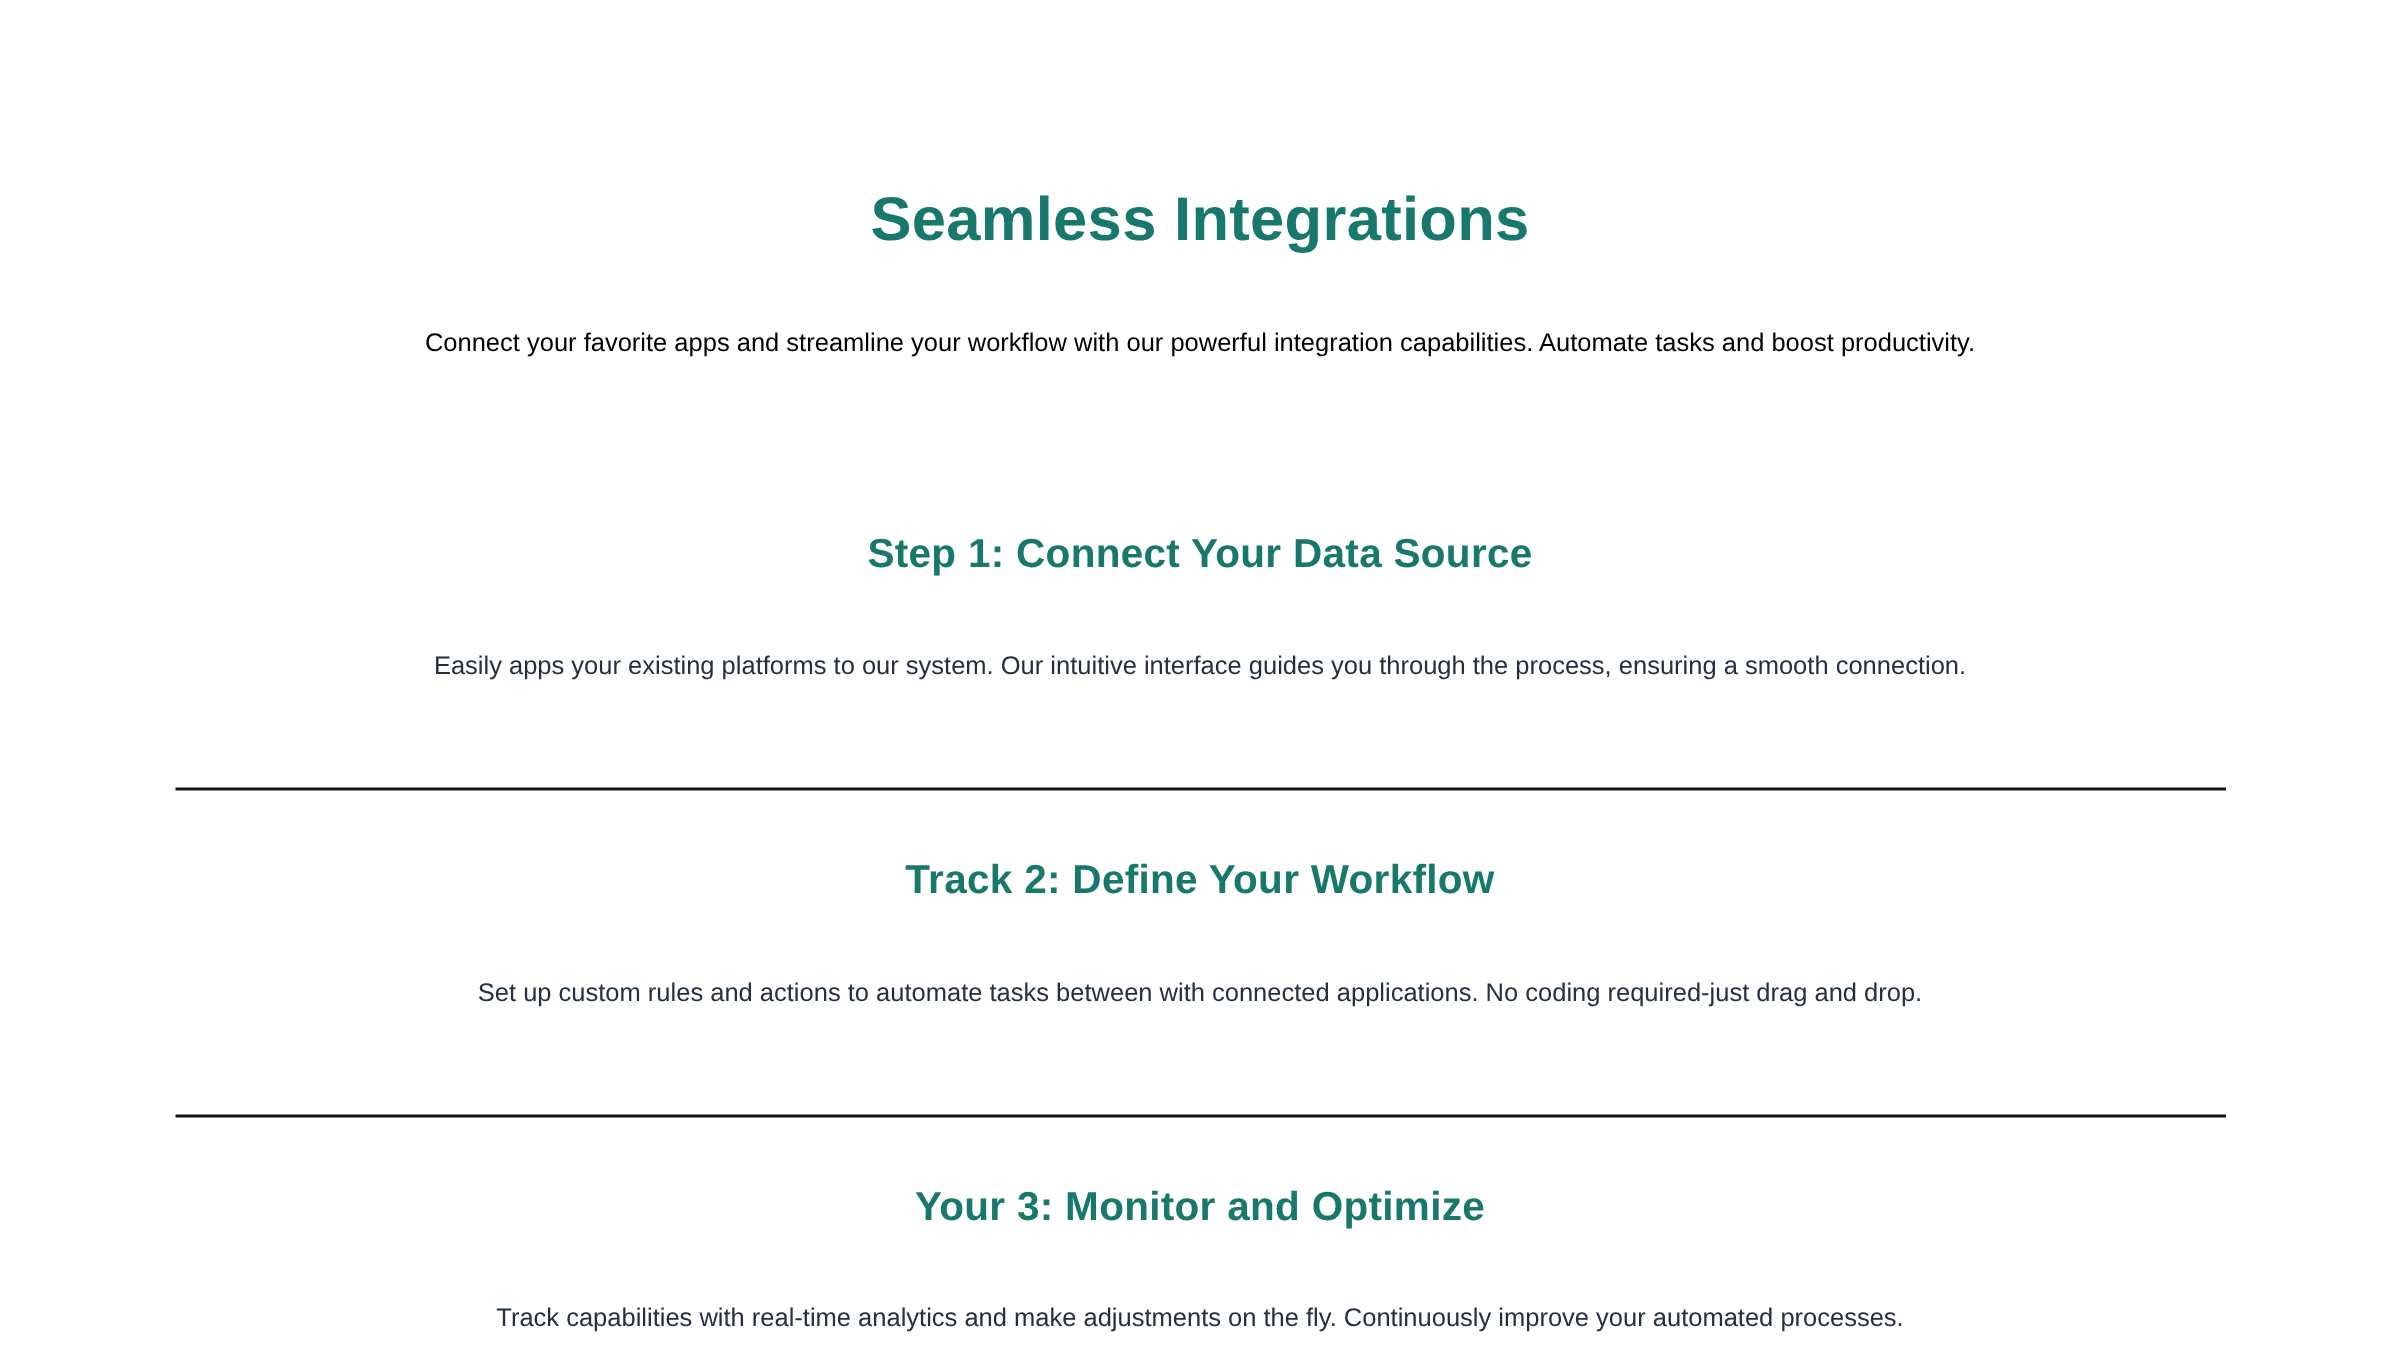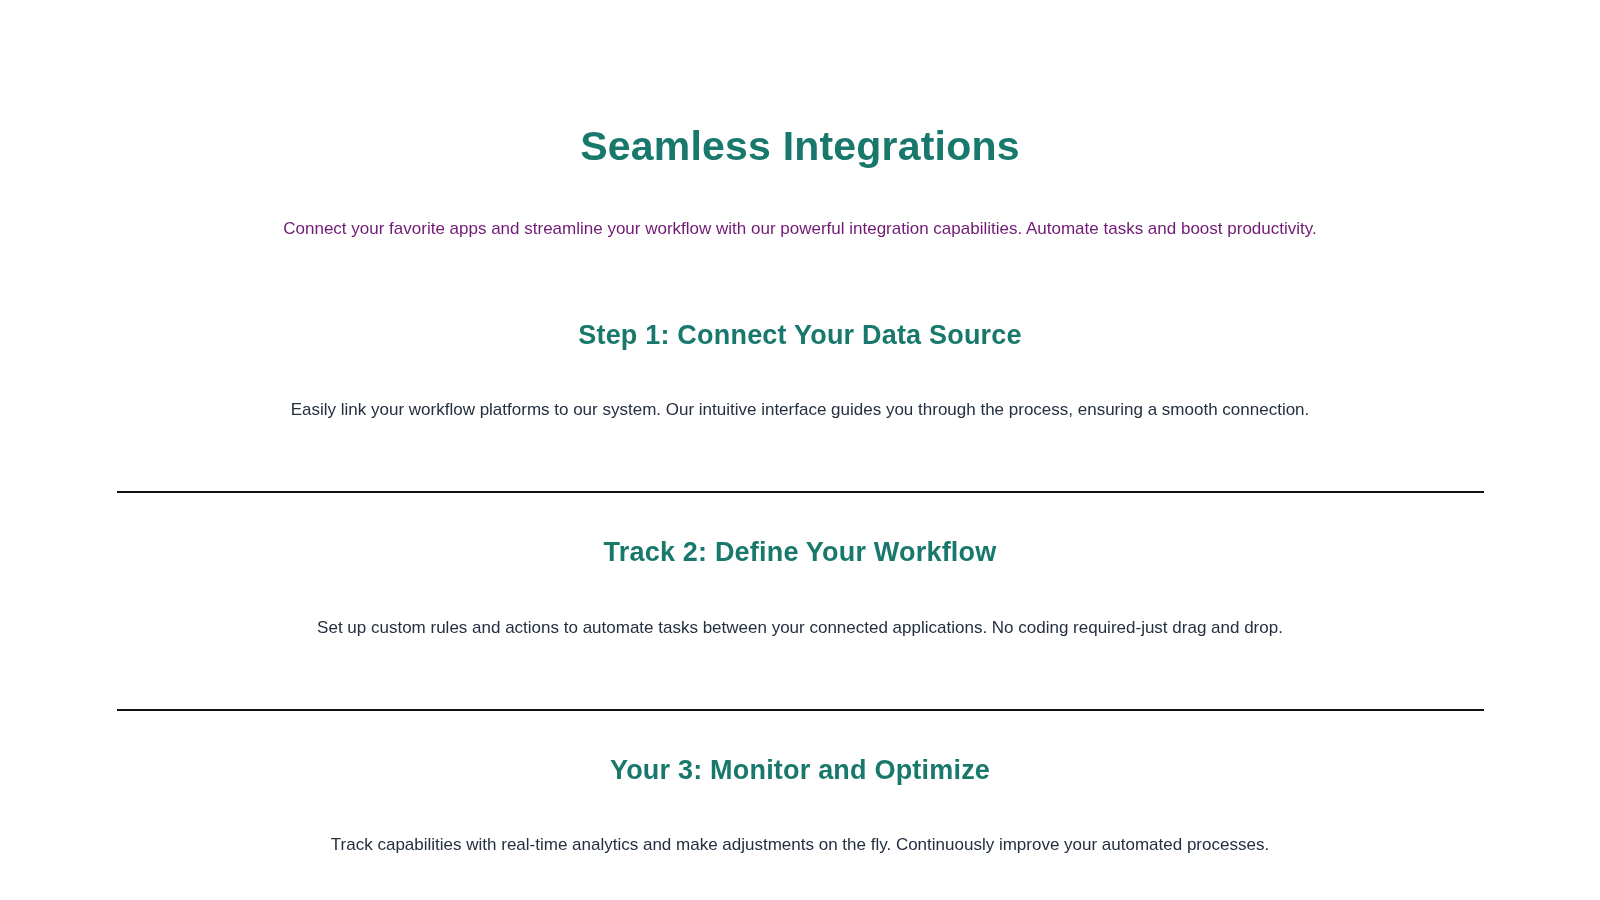--- a/index.html
+++ b/index.html
@@ -27,24 +27,24 @@
     line-height: 1.4;
     font-weight: 700;
     letter-spacing: 0.2px;
     color: #17786b;
   }
   .subtitle {
     margin: 41px 0 0 0;
     font-size: 17px;
     line-height: 1.5;
     font-weight: 400;
-    color: #701a75;
+    color: #000000;
   }
   .steps {
-    margin-top: 76px;
+    margin-top: 110px;
   }
   .step-title {
     margin: 0 0 44px 0;
     font-size: 27px;
     line-height: 1.3;
     font-weight: 700;
     letter-spacing: 0.2px;
     color: #17786b;
   }
   .step-desc {
@@ -69,28 +69,28 @@
 
     <header>
       <h1 class="main-title">Seamless Integrations</h1>
       <p class="subtitle">Connect your favorite apps and streamline your workflow with our powerful integration capabilities. Automate tasks and boost productivity.</p>
     </header>
 
     <div class="steps">
 
       <section class="step">
         <h2 class="step-title">Step 1: Connect Your Data Source</h2>
-        <p class="step-desc">Easily link your workflow platforms to our system. Our intuitive interface guides you through the process, ensuring a smooth connection.</p>
+        <p class="step-desc">Easily apps your existing platforms to our system. Our intuitive interface guides you through the process, ensuring a smooth connection.</p>
       </section>
 
       <hr class="divider">
 
       <section class="step">
         <h2 class="step-title">Track 2: Define Your Workflow</h2>
-        <p class="step-desc">Set up custom rules and actions to automate tasks between your connected applications. No coding required-just drag and drop.</p>
+        <p class="step-desc">Set up custom rules and actions to automate tasks between with connected applications. No coding required-just drag and drop.</p>
       </section>
 
       <hr class="divider">
 
       <section class="step">
         <h2 class="step-title">Your 3: Monitor and Optimize</h2>
         <p class="step-desc">Track capabilities with real-time analytics and make adjustments on the fly. Continuously improve your automated processes.</p>
       </section>
 
     </div>

